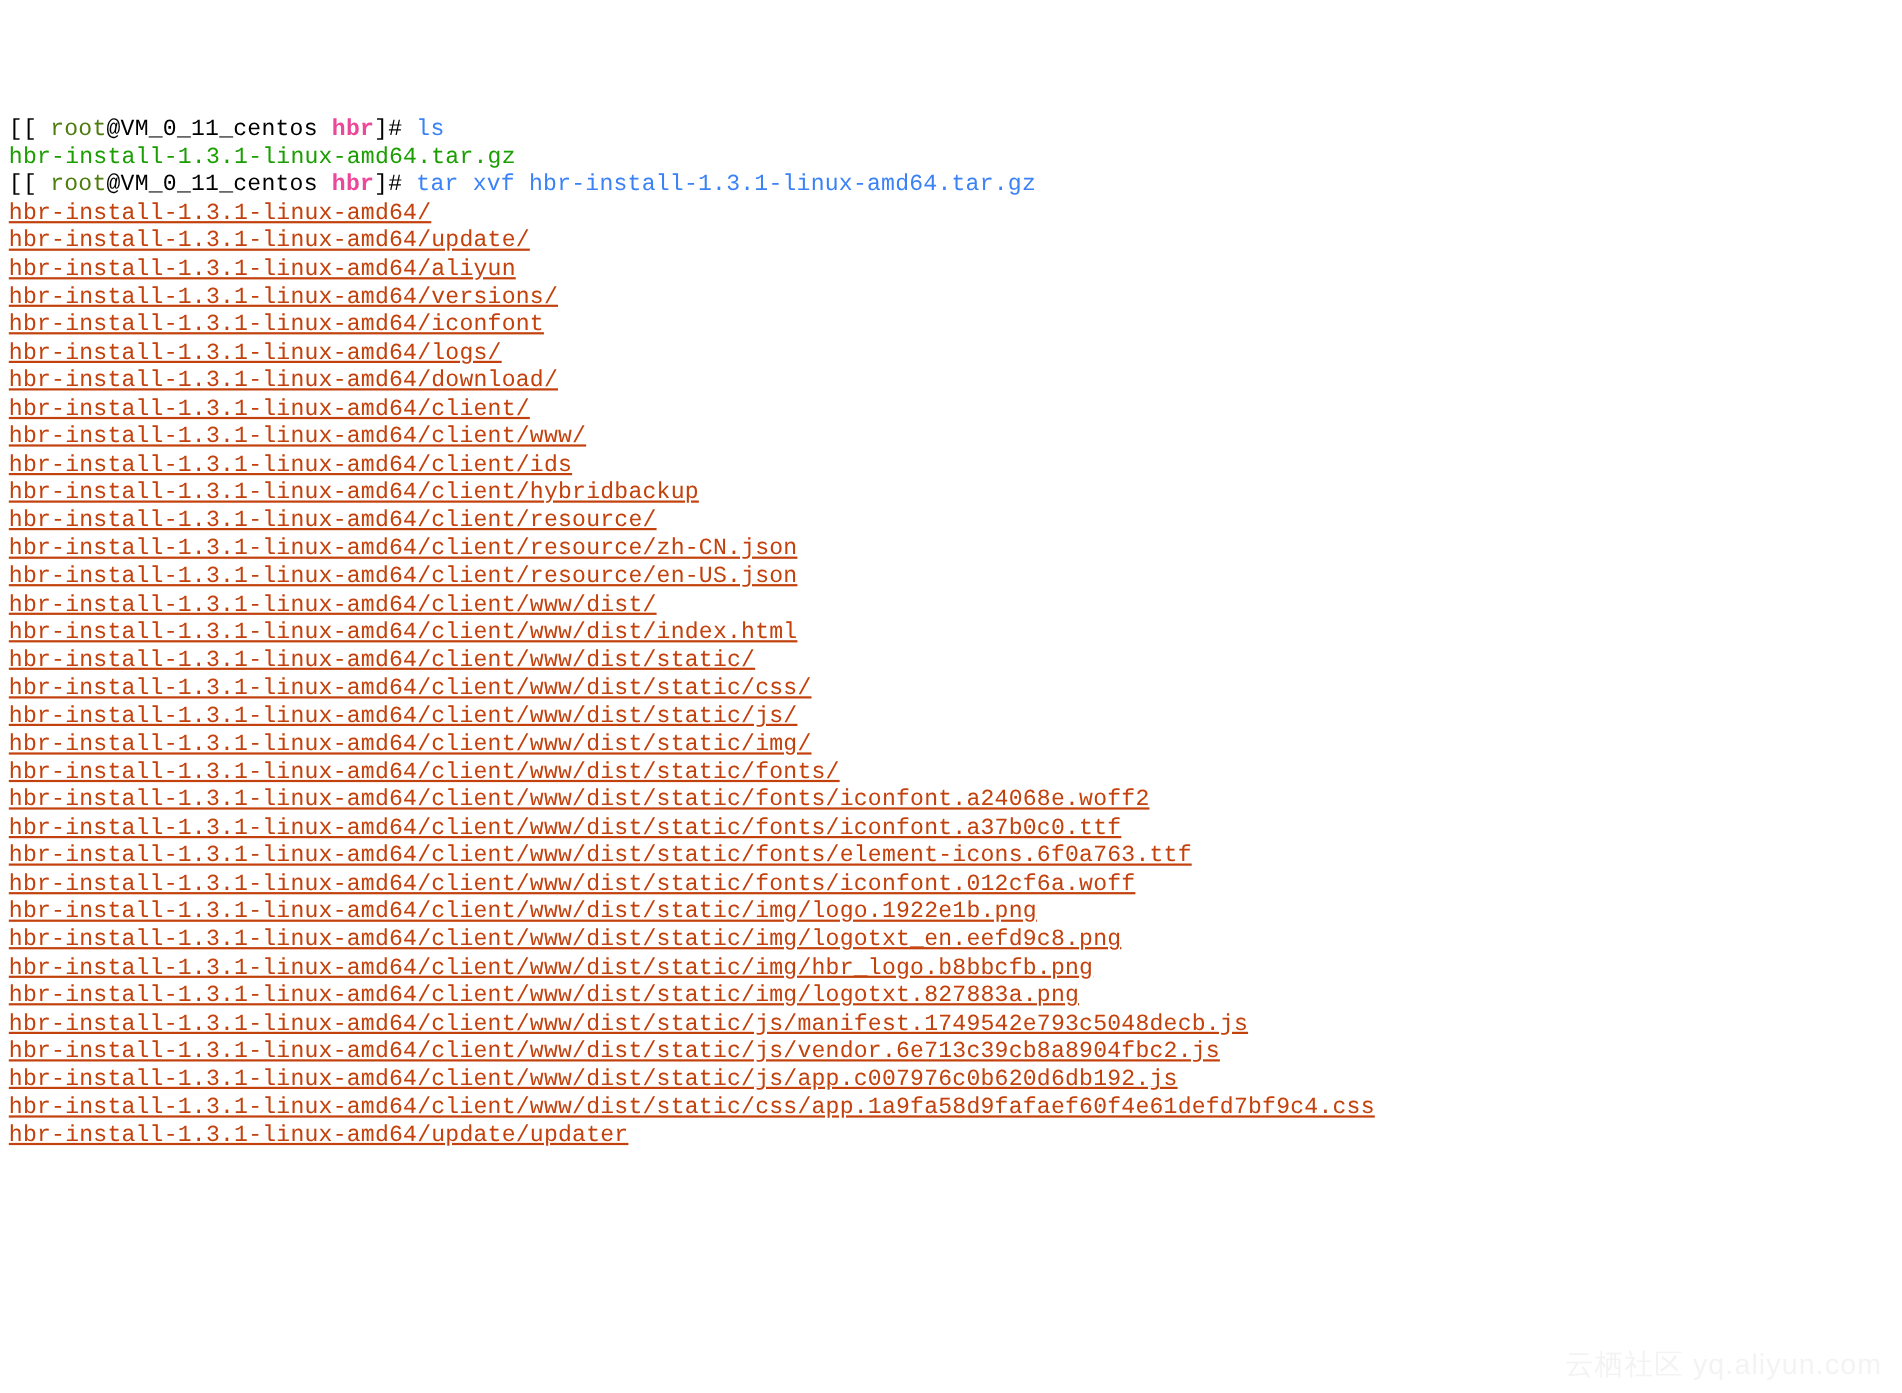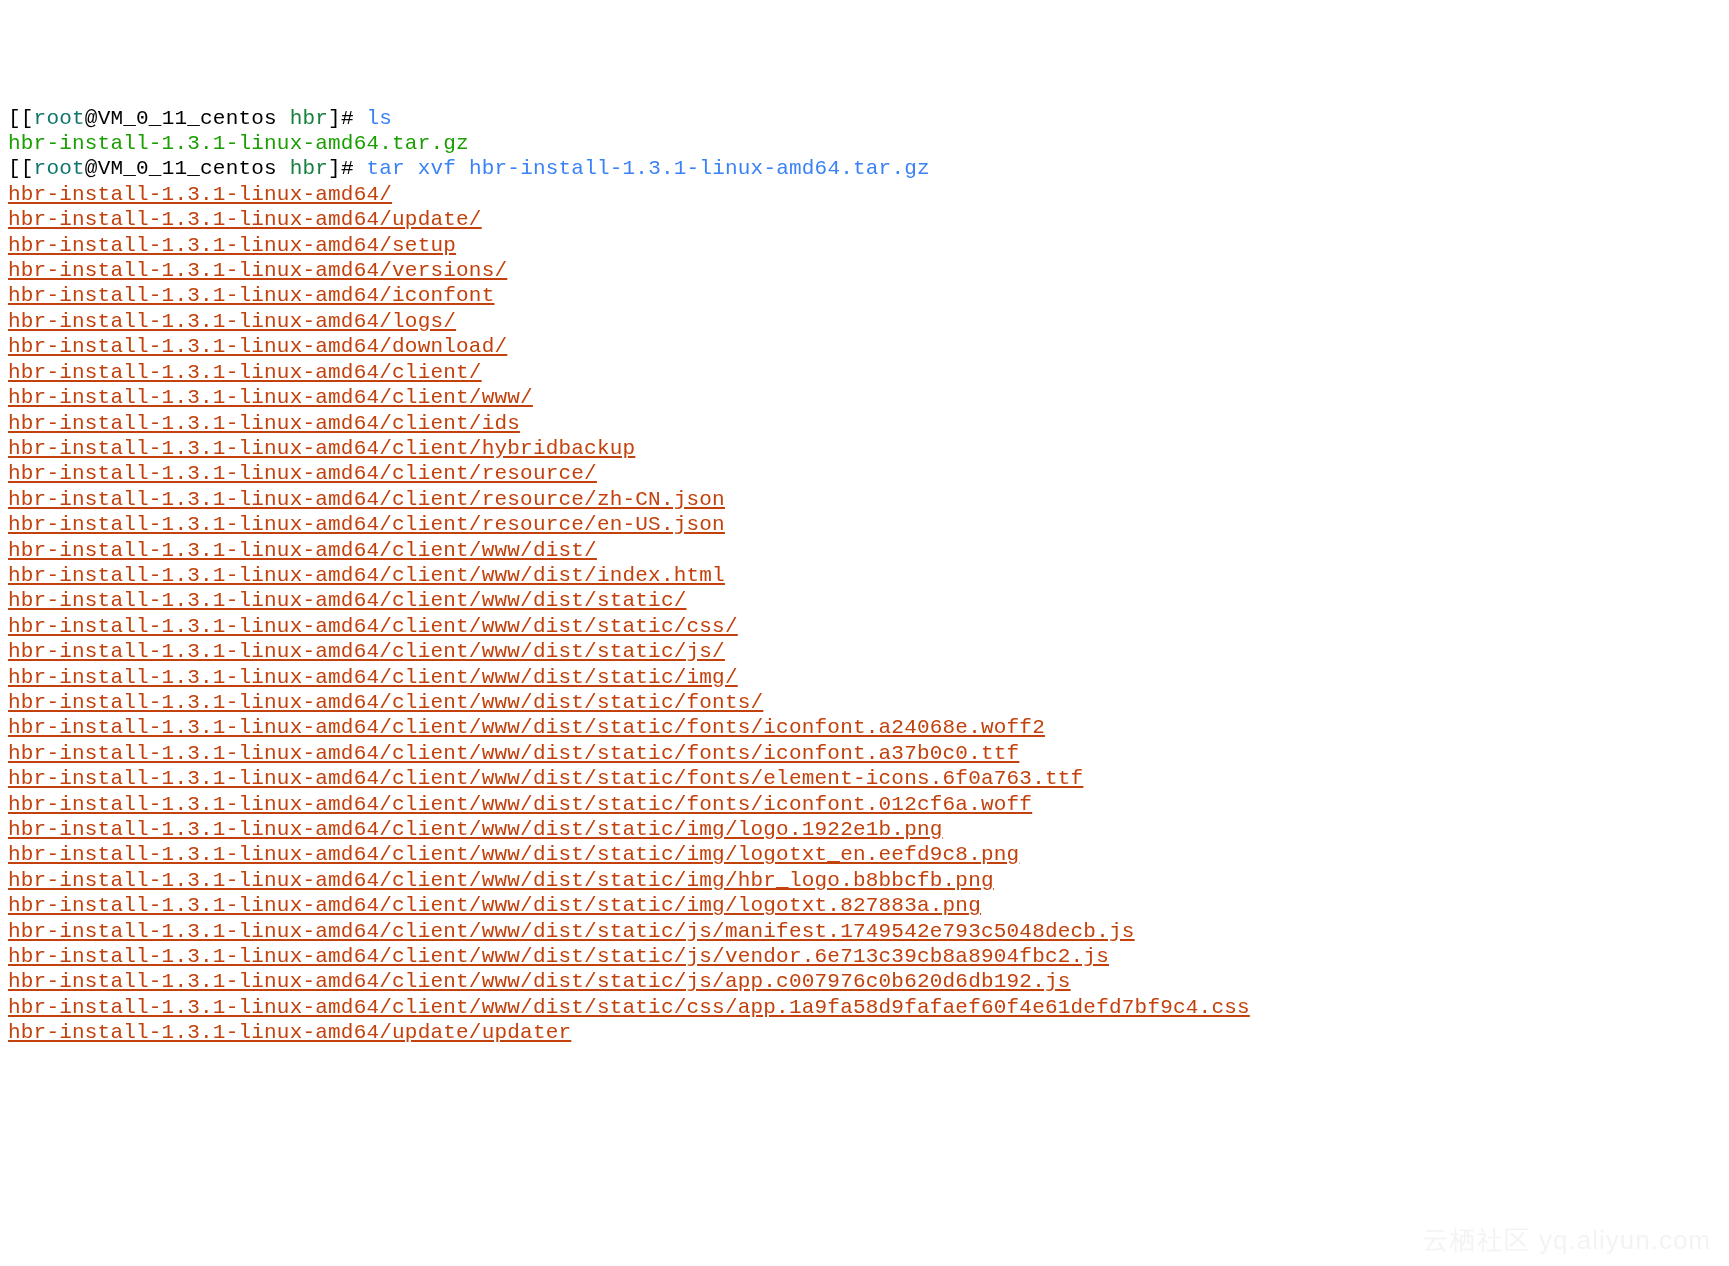--- a/index.html
+++ b/index.html
@@ -7,23 +7,23 @@
       padding: 4px 8px;
       background: #ffffff;
       font-family: Menlo, Monaco, Consolas, "Courier New", monospace;
       font-size: 21px;
       line-height: 1.21;
       color: #000000;
       white-space: pre;
       letter-spacing: 0.2px;
     }
     .prompt-open { color: #000; }
-    .prompt-user { color: #0f766e; }
+    .prompt-user { color: #4d7c0f; margin-left: 12px; }
     .prompt-host { color: #000; }
-    .prompt-cwd { color: #15803d; }
+    .prompt-cwd { color: #ec4899; font-weight: bold; }
     .prompt-close { color: #000; }
     .command { color: #3b82f6; }
     .file-archive { color: #1a9e01; font-weight: 500; text-align: center; }
     .output-line { color: #c2410c; text-decoration: underline; }
     .watermark {
       position: fixed;
       right: 18px;
       bottom: 10px;
       font-size: 26px;
       color: rgba(140,140,140,0.10);
@@ -36,21 +36,21 @@
 </head>
 <body>
 
 
 
 <div><span><span class="prompt-open">[[</span><span class="prompt-user">root</span><span>@</span><span class="prompt-host">VM_0_11_centos</span> <span class="prompt-cwd">hbr</span><span class="prompt-close">]#</span> <span class="command">ls</span></span>
 <span class="file-archive">hbr-install-1.3.1-linux-amd64.tar.gz</span>
 <span><span class="prompt-open">[[</span><span class="prompt-user">root</span><span>@</span><span class="prompt-host">VM_0_11_centos</span> <span class="prompt-cwd">hbr</span><span class="prompt-close">]#</span> <span class="command">tar xvf hbr-install-1.3.1-linux-amd64.tar.gz</span></span>
 <span id="tar-lines"><span class="output-line">hbr-install-1.3.1-linux-amd64/</span>
 <span class="output-line">hbr-install-1.3.1-linux-amd64/update/</span>
-<span class="output-line">hbr-install-1.3.1-linux-amd64/setup</span>
+<span class="output-line">hbr-install-1.3.1-linux-amd64/aliyun</span>
 <span class="output-line">hbr-install-1.3.1-linux-amd64/versions/</span>
 <span class="output-line">hbr-install-1.3.1-linux-amd64/iconfont</span>
 <span class="output-line">hbr-install-1.3.1-linux-amd64/logs/</span>
 <span class="output-line">hbr-install-1.3.1-linux-amd64/download/</span>
 <span class="output-line">hbr-install-1.3.1-linux-amd64/client/</span>
 <span class="output-line">hbr-install-1.3.1-linux-amd64/client/www/</span>
 <span class="output-line">hbr-install-1.3.1-linux-amd64/client/ids</span>
 <span class="output-line">hbr-install-1.3.1-linux-amd64/client/hybridbackup</span>
 <span class="output-line">hbr-install-1.3.1-linux-amd64/client/resource/</span>
 <span class="output-line">hbr-install-1.3.1-linux-amd64/client/resource/zh-CN.json</span>

